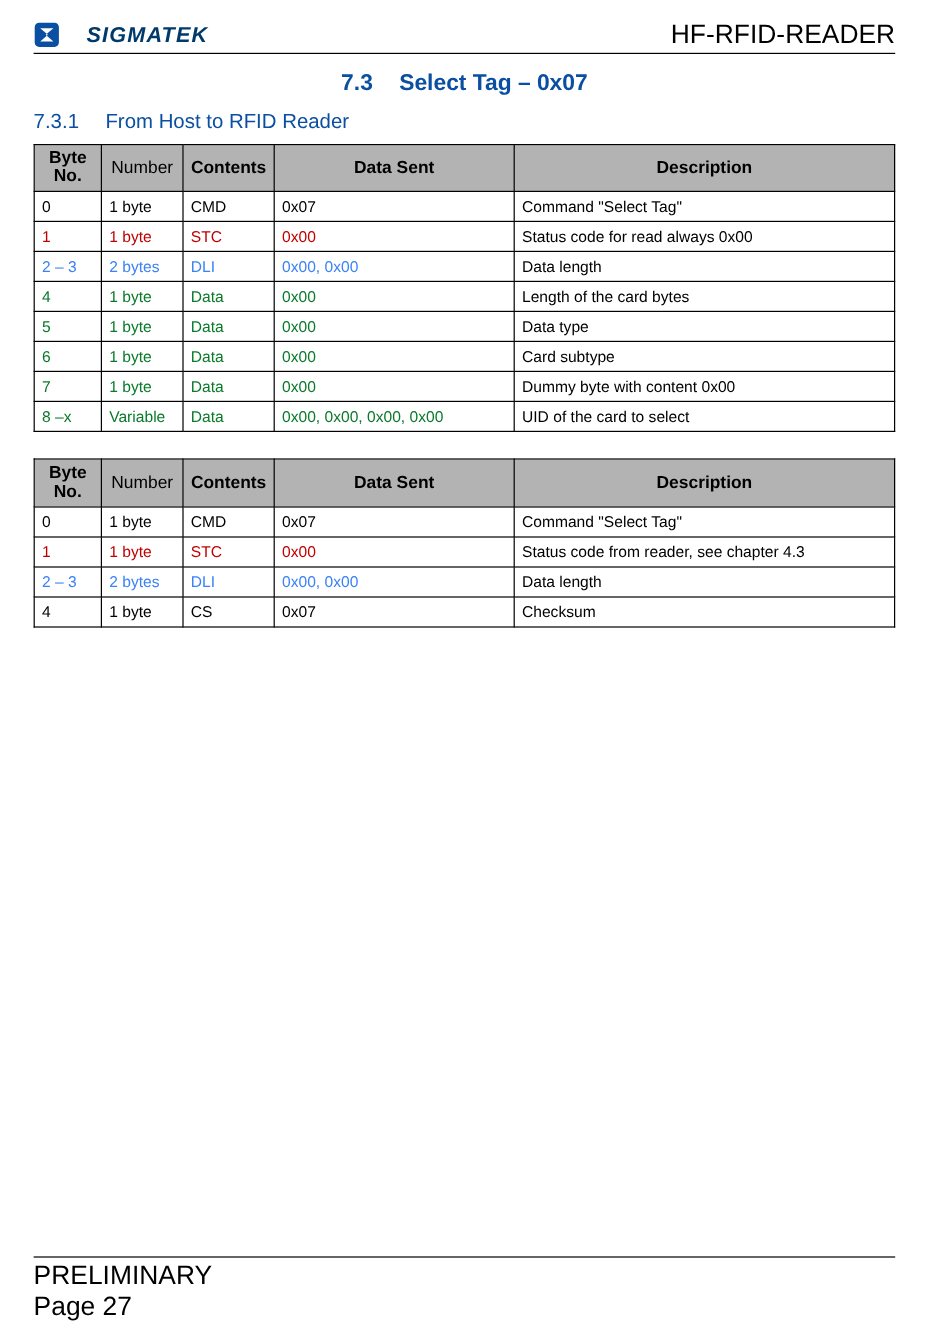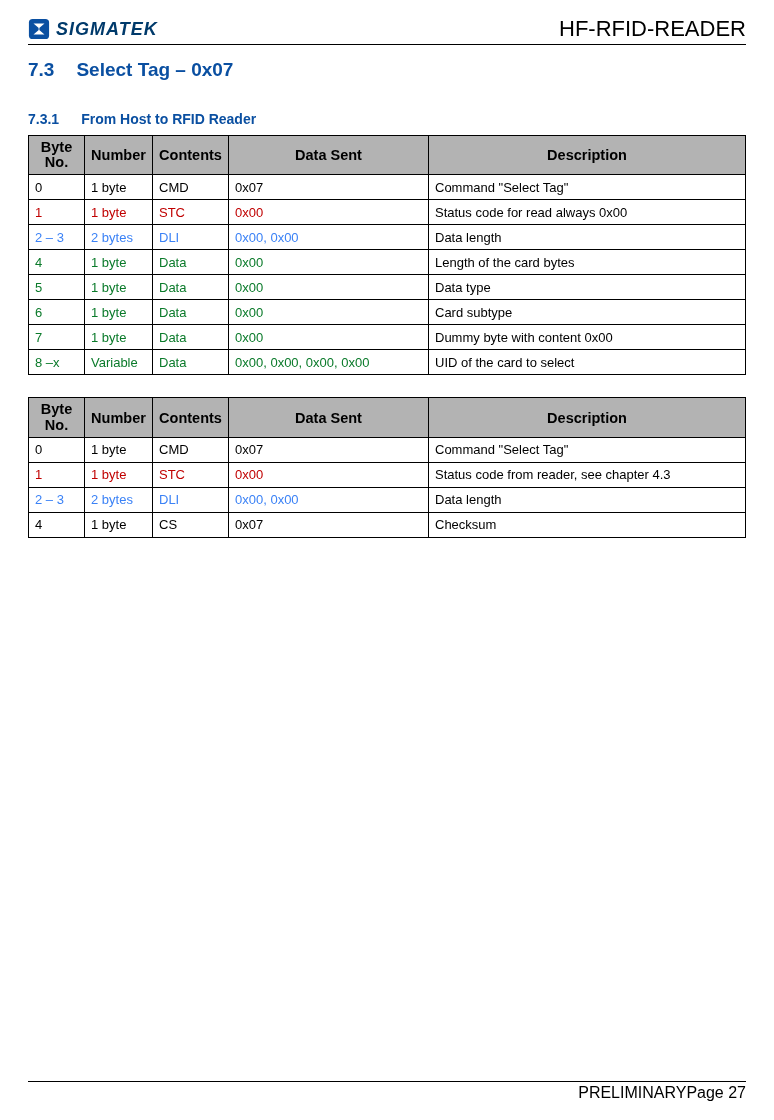--- a/index.html
+++ b/index.html
@@ -21,51 +21,52 @@
     display: flex;
     justify-content: space-between;
     align-items: center;
     border-bottom: 1px solid #000;
     padding-bottom: 2px;
     margin-bottom: 14px;
   }
   .logo {
     display: flex;
     align-items: center;
-    gap: 6px;
+    gap: 22px;
     font-weight: bold;
     letter-spacing: 1px;
     font-size: 18px;
     color: #003a6b;
     font-style: italic;
   }
   .logo svg { width: 22px; height: 22px; }
   .doc-title {
     font-size: 22px;
     color: #000;
   }
   h2.section {
     color: #0a4fa1;
     font-size: 19px;
     font-weight: bold;
     margin-bottom: 10px;
+    text-align: center;
   }
   h2.section .num { margin-right: 22px; }
   p.body {
     font-size: 15.5px;
     line-height: 1.35;
     margin-bottom: 22px;
     text-align: justify;
   }
   h3.subsection {
     color: #0a4fa1;
-    font-size: 14px;
-    font-weight: bold;
+    font-size: 17px;
+    font-weight: normal;
     margin-bottom: 8px;
-    margin-top: 20px;
+    margin-top: 1px;
   }
   h3.subsection .num { margin-right: 22px; }
   table.data {
     width: 100%;
     border-collapse: collapse;
     margin-bottom: 22px;
     font-size: 13px;
     padding-left: 32px;
   }
   table.data th, table.data td {
@@ -74,38 +75,39 @@
     text-align: left;
     vertical-align: middle;
     height: 25px;
   }
   table.data th {
     background: #b3b3b3;
     font-weight: bold;
     font-size: 14.5px;
     text-align: center;
   }
-  table.data th.number { font-weight: bold; }
+  table.data th.number { font-weight: normal; }
   table.data th.byteno { line-height: 1.05; }
   .c-black { color: #000; }
   .c-red { color: #c00000; }
   .c-orange { color: #3b82f6; }
   .c-green { color: #0a7a2a; }
   .col-byteno { width: 56px; }
   .col-number { width: 68px; }
   .col-contents { width: 76px; }
   .col-datasent { width: 200px; }
   .footer-row {
     margin-top: auto;
     border-top: 1px solid #000;
     display: flex;
-    justify-content: flex-end;
+    justify-content: space-between;
     padding-top: 2px;
     padding-bottom: 18px;
-    font-size: 16px;
+    font-size: 22px;
+    flex-direction: column;
   }
 </style>
 </head>
 <body>
 
 <div class="page">
 
   <div class="header-row">
     <div class="logo">
       <svg viewBox="0 0 24 24">

